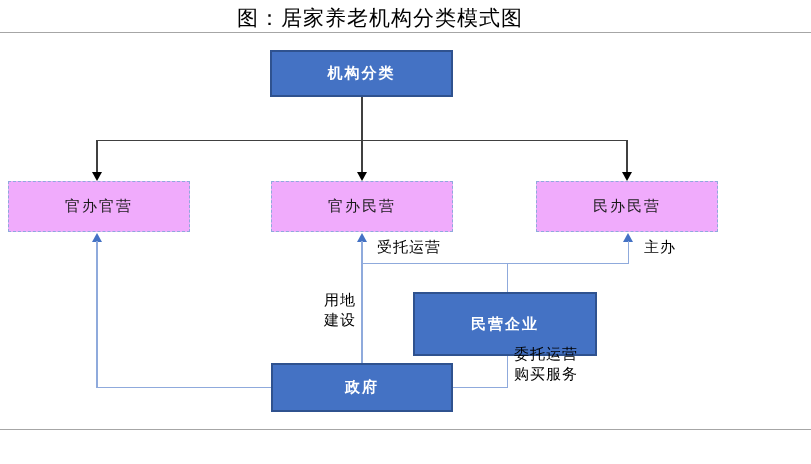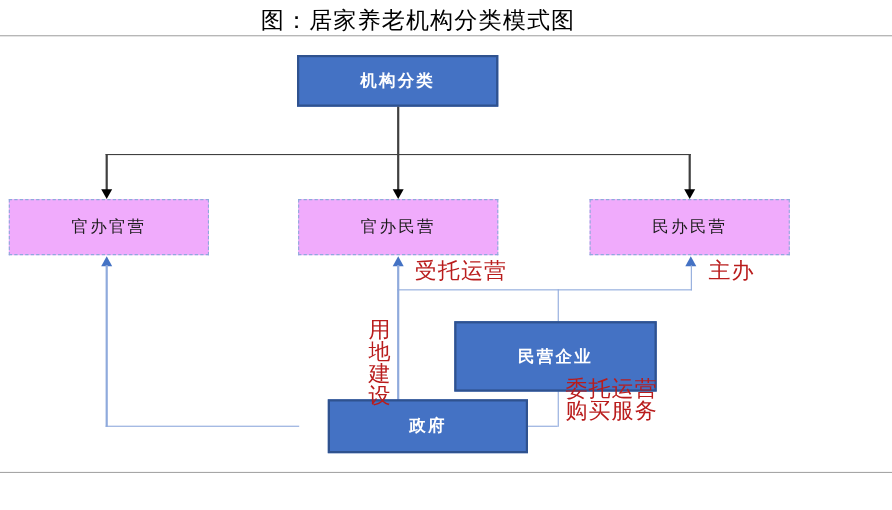--- a/index.html
+++ b/index.html
@@ -31,21 +31,21 @@
   }
   .line{position:absolute;}
   .line.dark{background:#404040;}
   .line.blue{background:#8faadc;}
   .v{width:1.5px;}
   .h{height:1.5px;}
   .arr{position:absolute;width:0;height:0;}
   .arr.down-dark{border-left:5px solid transparent;border-right:5px solid transparent;border-top:9px solid #000;}
   .arr.up-blue{border-left:5px solid transparent;border-right:5px solid transparent;border-bottom:9px solid #4472c4;}
   .lbl{
-    position:absolute;font-size:20px;color:#b91c1c;line-height:20px;
+    position:absolute;font-size:15px;color:#000000;line-height:20px;
     white-space:pre-line;letter-spacing:1px;
   }
   .lbl.right{text-align:right;}
 </style>
 </head>
 <body>
 
 <div id="canvas">
 
   <div class="title">图：居家养老机构分类模式图</div>
@@ -86,21 +86,21 @@
   <div class="line blue v" style="left:627.5px;top:241px;height:23px;"></div>
   <div class="line blue v" style="left:506.5px;top:263px;height:30px;"></div>
 
   <div class="arr up-blue" style="left:502px;top:341px;"></div>
   <div class="line blue v" style="left:506.5px;top:350px;height:38px;"></div>
   <div class="line blue h" style="left:453px;top:386.5px;width:54px;"></div>
 
   <div class="box blue" style="left:413px;top:292px;width:184px;height:64px;">
     <span>民营企业</span>
   </div>
-  <div class="box blue" style="left:271px;top:363px;width:182px;height:49px;margin-left:27px;">
+  <div class="box blue" style="left:271px;top:363px;width:182px;height:49px;">
     <span>政府</span>
   </div>
 
   <div class="lbl" style="left:377px;top:237px;">受托运营</div>
   <div class="lbl" style="left:644px;top:237px;">主办</div>
   <div class="lbl right" style="left:316px;top:290px;width:40px;">用地
 建设</div>
   <div class="lbl" style="left:514px;top:344px;">委托运营
 购买服务</div>
 

